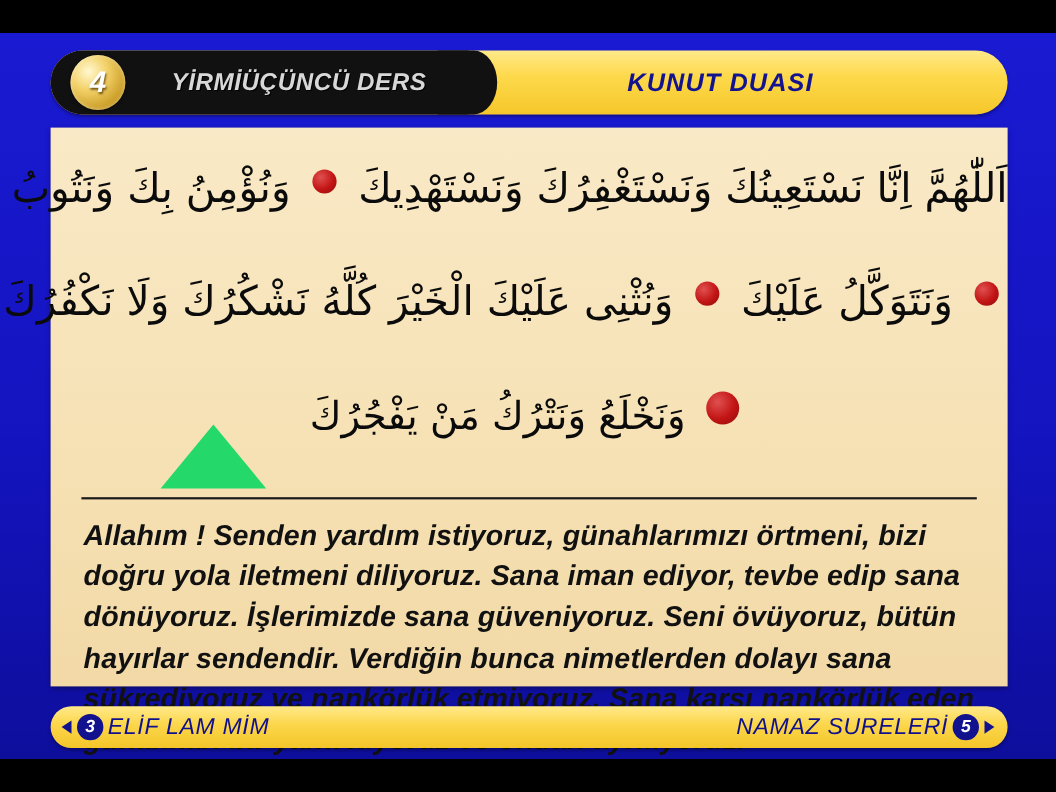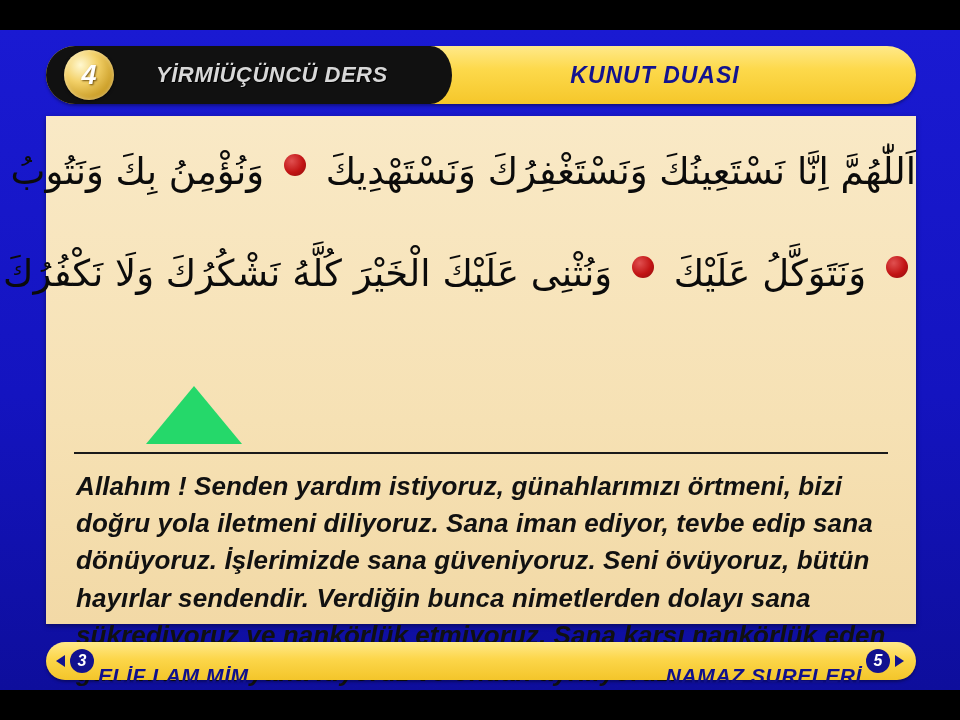--- a/index.html
+++ b/index.html
@@ -208,24 +208,23 @@
     border-radius: 19px;
     box-shadow: 0 2px 3px rgba(0,0,0,0.35);
   }
   .footer-prev, .footer-next {
     position: absolute;
     top: 0;
     height: 38px;
     line-height: 38px;
     color: #10108c;
     font-size: 21px;
-    font-weight: bold;
+    font-weight: normal;
     font-style: italic;
     letter-spacing: 0.6px;
-    margin-top: 15px;
   }
   .footer-prev { left: 52px; }
   .footer-next { right: 54px; }
   .pagenum {
     position: absolute;
     top: 7px;
     width: 24px;
     height: 24px;
     border-radius: 50%;
     background: #12128f;
@@ -279,20 +278,24 @@
           <span>اَللّٰهُمَّ اِنَّا نَسْتَعِينُكَ وَنَسْتَغْفِرُكَ وَنَسْتَهْدِيكَ</span>
           <span class="dot"></span>
           <span>وَنُؤْمِنُ بِكَ وَنَتُوبُ اِلَيْكَ</span>
         </div>
         <div class="arabic-line l2">
           <span class="dot"></span>
           <span>وَنَتَوَكَّلُ عَلَيْكَ</span>
           <span class="dot"></span>
           <span>وَنُثْنِى عَلَيْكَ الْخَيْرَ كُلَّهُ نَشْكُرُكَ وَلَا نَكْفُرُكَ</span>
         </div>
+        <div class="arabic-line l3">
+          <span class="dot big"></span>
+          <span>وَنَخْلَعُ وَنَتْرُكُ مَنْ يَفْجُرُكَ</span>
+        </div>
         <div class="end-marker"></div>
       </div>
       <hr class="divider">
       <div class="translation">Allahım ! Senden yardım istiyoruz, günahlarımızı örtmeni, bizi doğru yola iletmeni diliyoruz. Sana iman ediyor, tevbe edip sana dönüyoruz. İşlerimizde sana güveniyoruz. Seni övüyoruz, bütün hayırlar sendendir.  Verdiğin bunca nimetlerden dolayı sana şükrediyoruz ve nankörlük etmiyoruz. Sana karşı nankörlük eden günahkarı bir yana itiyoruz ve ondan ayrılıyoruz.</div>
     </div>
 
     <div class="footer">
       <span class="arrow left"></span>
       <span class="pagenum prev">3</span>
       <span class="footer-prev">ELİF LAM MİM</span>

